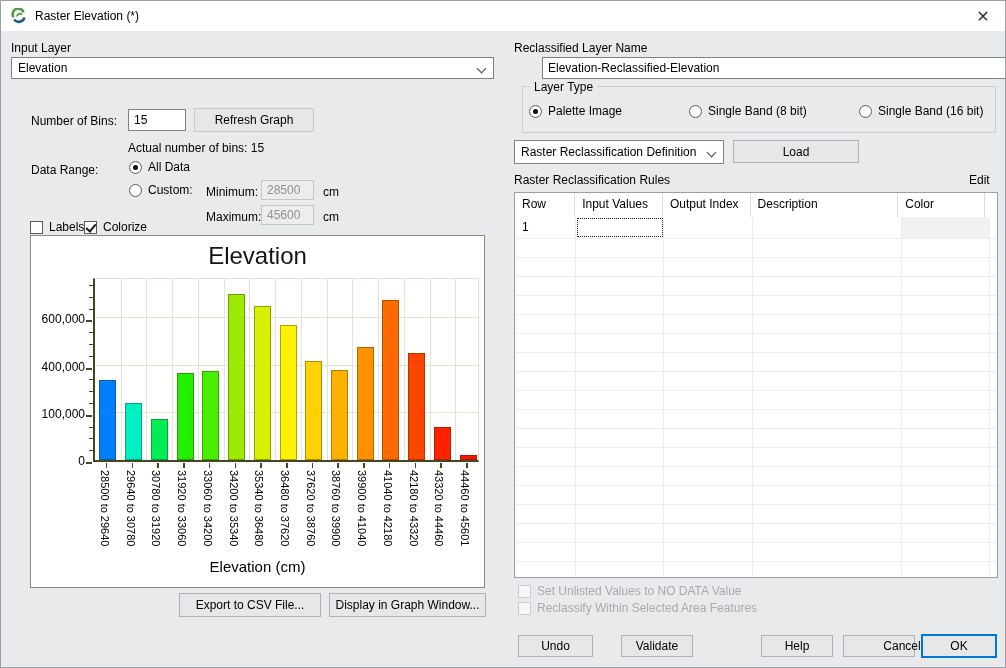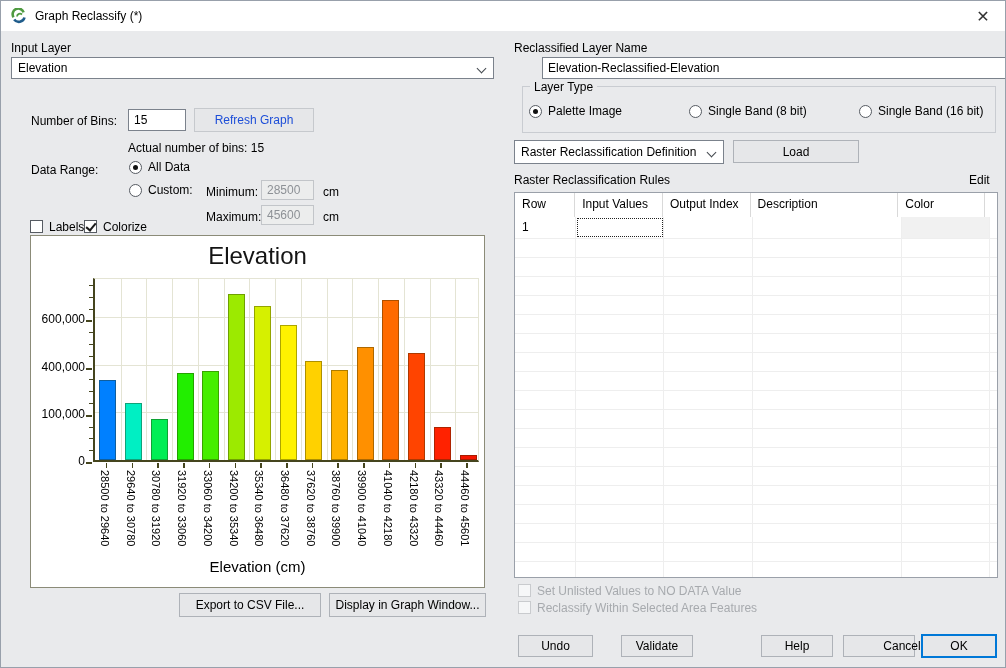--- a/index.html
+++ b/index.html
@@ -10,36 +10,36 @@
   .titlebar { position:absolute; left:0; top:0; width:100%; height:30px; background:#ffffff;
               display:flex; align-items:center; }
   .titlebar .app-icon { margin-left:10px; width:16px; height:16px; }
   .titlebar .title { margin-left:8px; font-size:12px; }
   .titlebar .close { position:absolute; right:10px; top:0; height:30px; width:24px;
                      display:flex; align-items:center; justify-content:center;
                      font-size:16px; color:#333; }
   .lbl { position:absolute; white-space:nowrap; }
   .btn { position:absolute; background:#e6e7e9; border:1px solid #aeb2b8;
          display:flex; align-items:center; justify-content:center; font-size:12px; }
-  .btn.disabled { color:#1d4ed8; border-color:#c6c9cd; }
+  .btn.disabled { color:#000000; border-color:#c6c9cd; }
   .btn.ok { border:2px solid #0078d7; }
   .field { position:absolute; background:#fff; border:1px solid #7b828c; font-size:12px;
            font-family:"Liberation Sans", sans-serif; padding:0 5px; }
   .field:disabled, .field.disabled { background:#eceded; border-color:#c2c5c9; color:#8d9196; }
   .combo { position:absolute; background:#fff; border:1px solid #7b828c;
            display:flex; align-items:center; padding:0 6px; }
   .combo .chev { position:absolute; right:8px; top:7px; width:7px; height:7px;
                  border-right:1.5px solid #43484e; border-bottom:1.5px solid #43484e;
                  transform:rotate(45deg); }
   .radio-item { position:absolute; display:flex; align-items:center; gap:6px; }
   .radio { position:relative; width:13px; height:13px; border:1px solid #565b62;
            border-radius:50%; background:#fff; flex:0 0 auto; }
   .radio.sel::after { content:""; position:absolute; left:3px; top:3px; width:5px; height:5px;
                       border-radius:50%; background:#111; }
-  .cb-item { position:absolute; display:flex; align-items:flex-start; gap:6px; }
+  .cb-item { position:absolute; display:flex; align-items:flex-end; gap:6px; }
   .check { position:relative; width:13px; height:13px; border:1px solid #565b62; background:#fff;
            flex:0 0 auto; }
   .check.checked::after { content:""; position:absolute; left:3px; top:0px; width:4px; height:8px;
                           border:solid #1b1b1b; border-width:0 2px 2px 0; transform:rotate(40deg); }
   .cb-item.disabled .check { border-color:#c9cbce; background:#f6f7f8; }
   .cb-item.disabled span { color:#a7aaae; }
   .groupbox { position:absolute; left:521px; top:85px; width:474px; height:47px;
               border:1px solid #c9ccd1; }
   .groupbox-label { position:absolute; left:529px; top:79px; background:#e9eaec; padding:0 4px; }
   
@@ -77,21 +77,21 @@
 <body>
 
 <div class="window">
 
   <div class="titlebar">
     <svg class="app-icon" viewBox="0 0 16 16">
       <path d="M13.5 9.5 A5.8 5.8 0 0 1 3.2 11.5" fill="none" stroke="#1f5c8b" stroke-width="2.6"></path>
       <path d="M2.6 9.2 A5.6 5.6 0 1 1 12.6 4.4" fill="none" stroke="#4e9a40" stroke-width="2.6"></path>
       <path d="M6 8.5 A3 3 0 0 1 11 6.5" fill="none" stroke="#4e9a40" stroke-width="1.8"></path>
     </svg>
-    <span class="title">Graph Reclassify (*)</span>
+    <span class="title">Raster Elevation (*)</span>
     <span class="close">✕</span>
   </div>
 
   <div class="lbl" style="left:10px;top:40px;">Input Layer</div>
   <div class="combo" style="left:10px;top:56px;width:483px;height:22px;">
     <span>Elevation</span>
     <span class="chev"></span>
   </div>
 
   <div class="lbl" style="left:30px;top:113px;">Number of Bins:</div>

